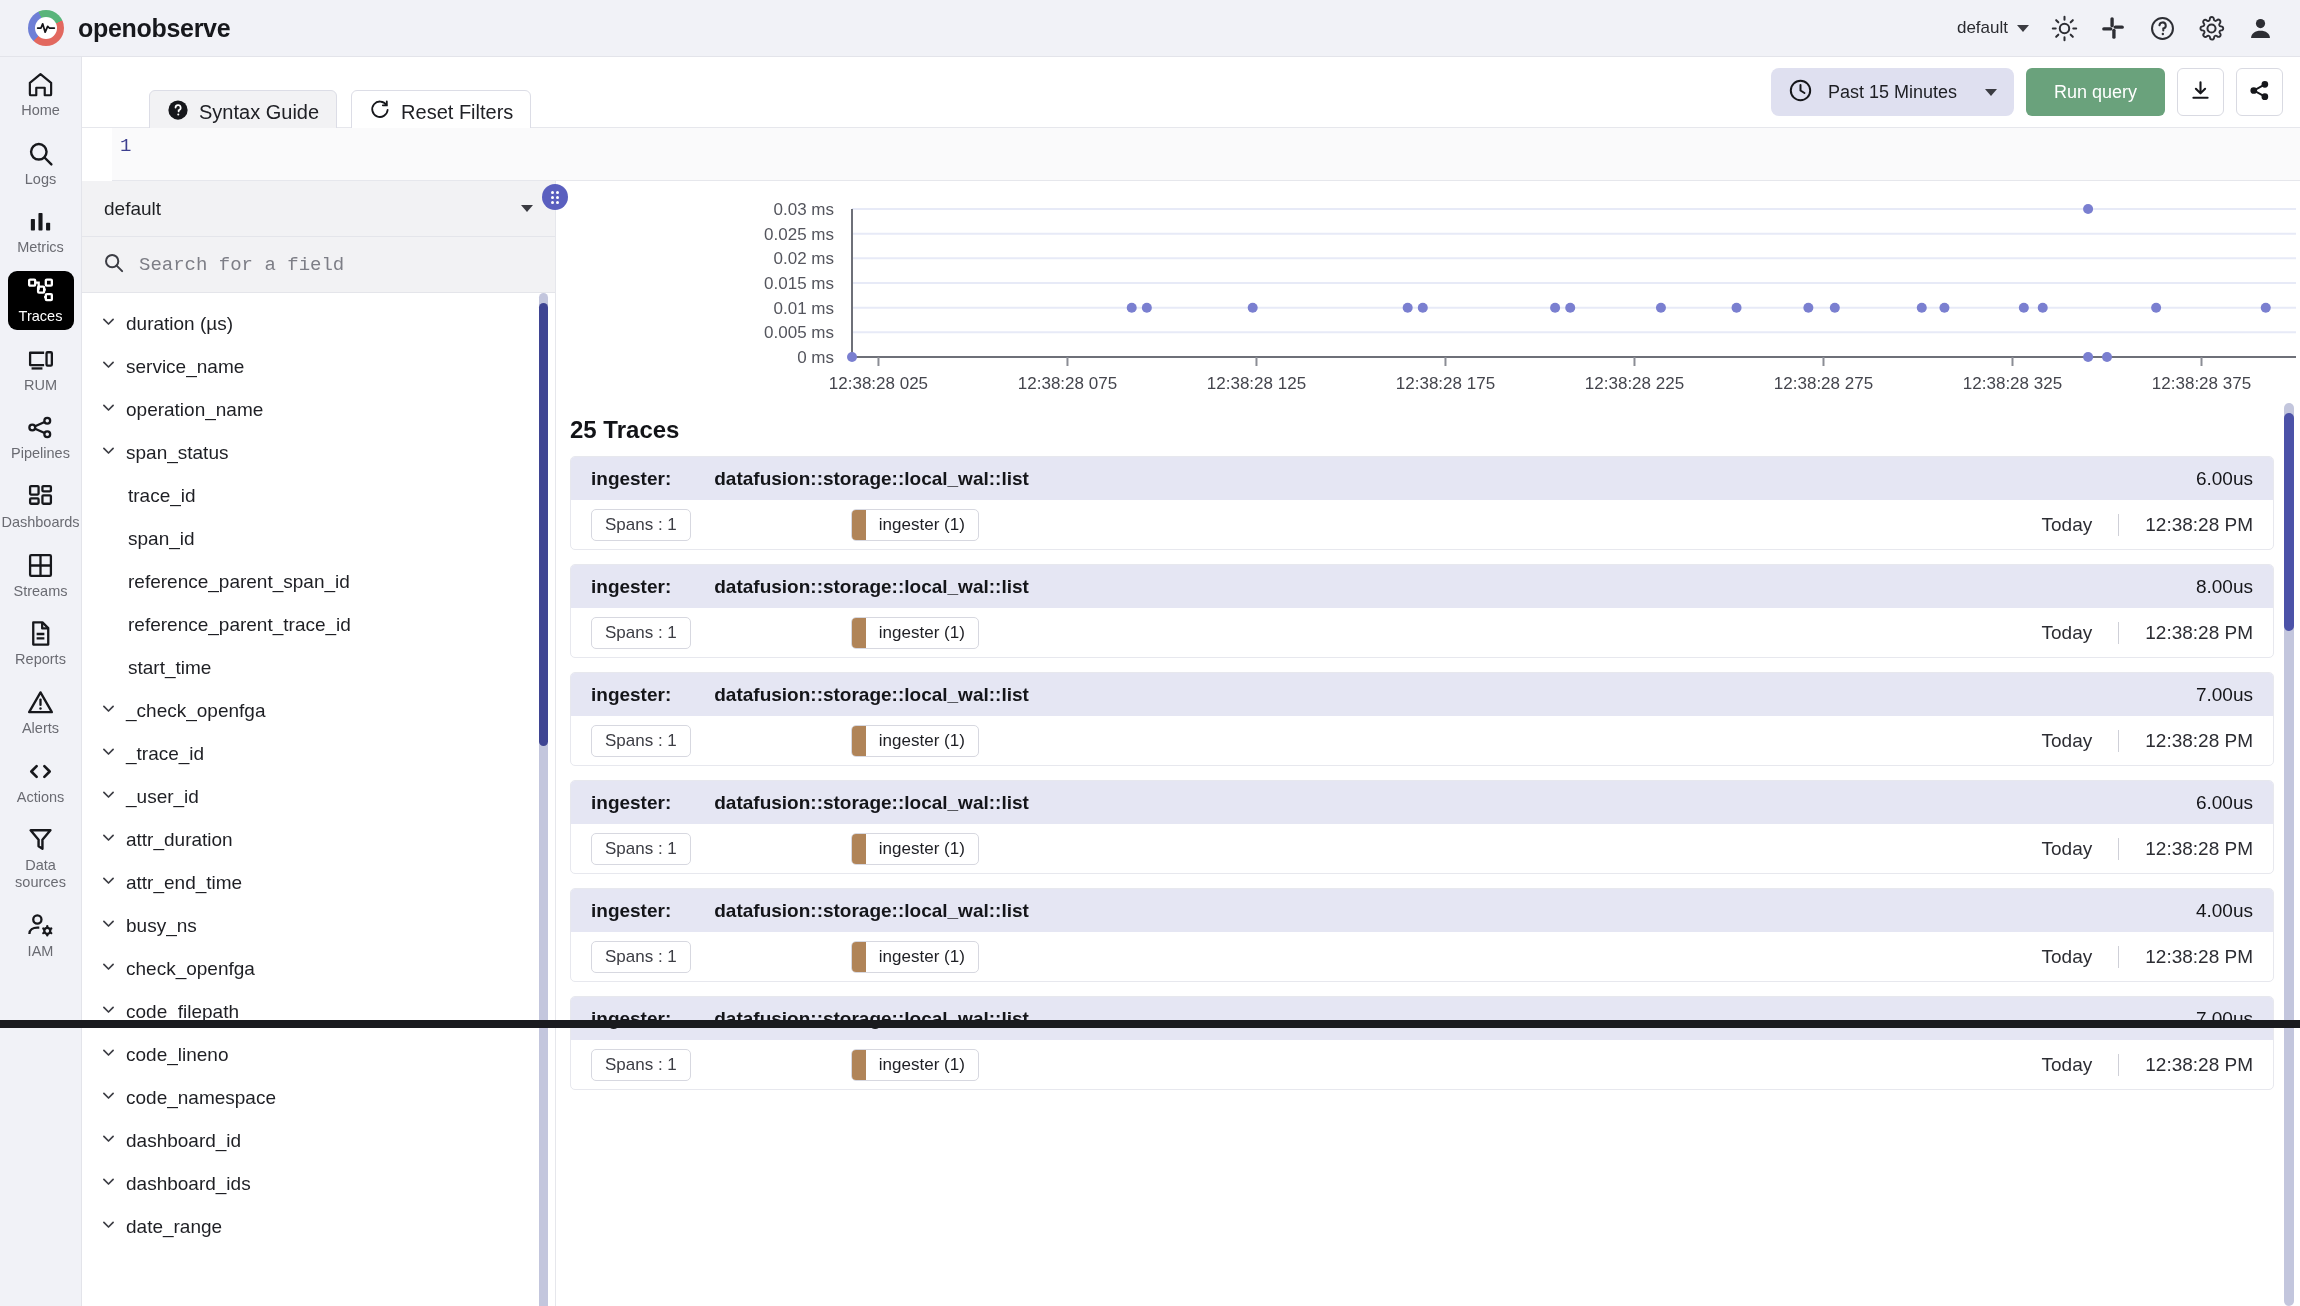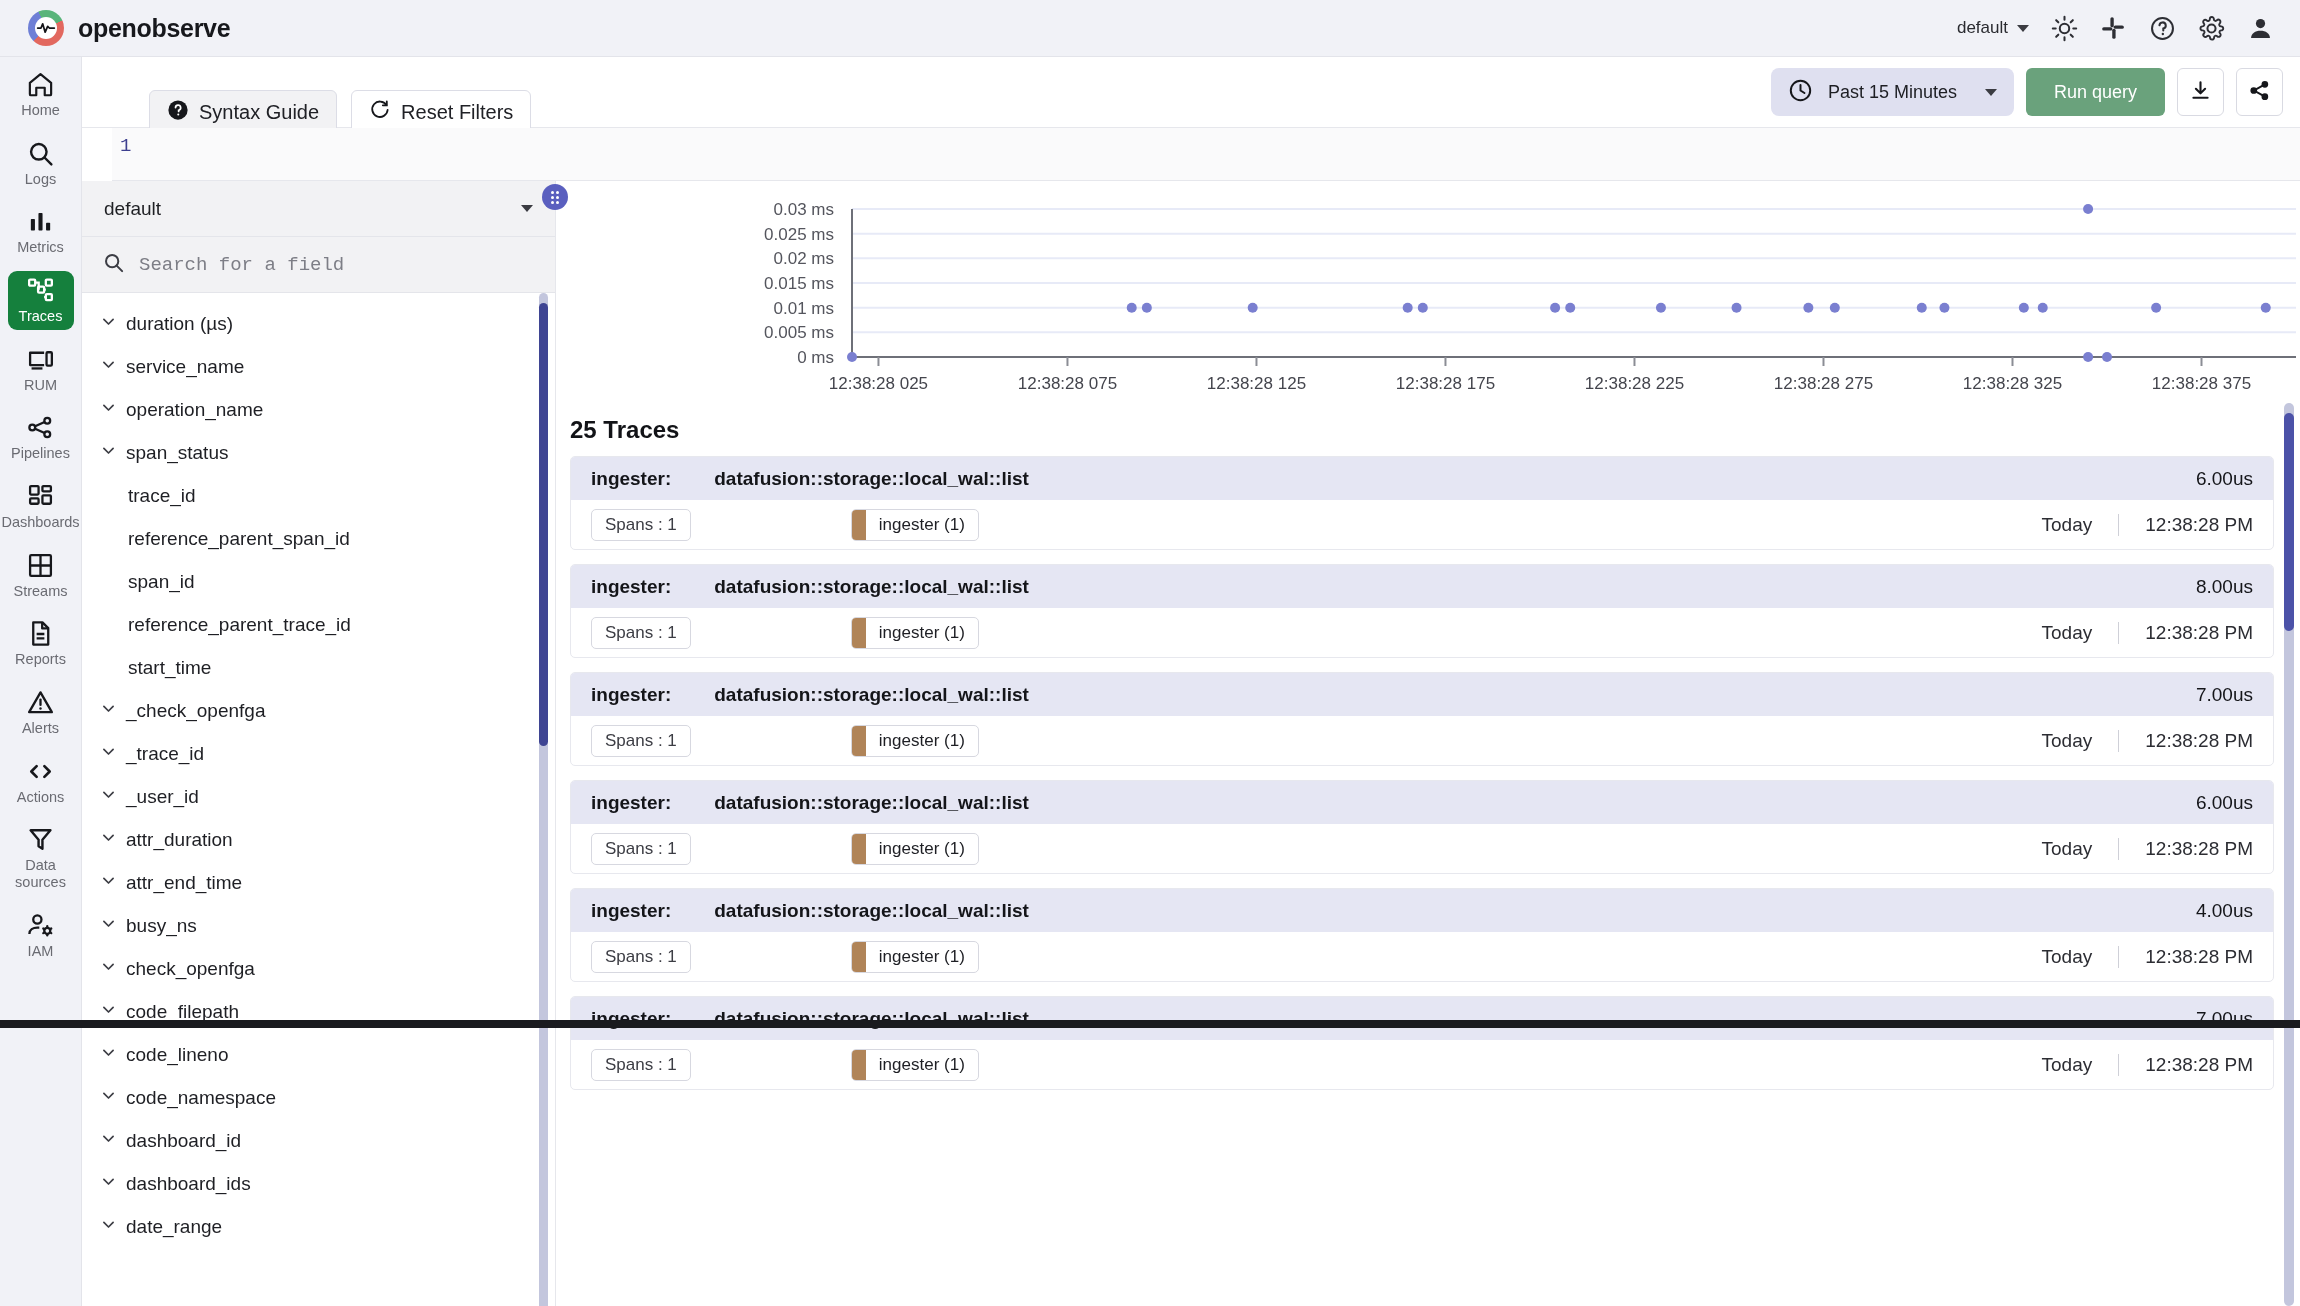--- a/index.html
+++ b/index.html
@@ -59,21 +59,21 @@
     background: #f1f2f7; border-right: 1px solid #e3e4ea;
     padding-top: 8px;
     display: flex; flex-direction: column; align-items: center;
   }
   .rail-item {
     width: 66px; min-height: 58px; margin-bottom: 10px;
     display: flex; flex-direction: column; align-items: center; justify-content: center;
     gap: 3px; border-radius: 9px; cursor: pointer; padding: 5px 0;
   }
   .rail-item .rlabel { font-size: 14.5px; color: #6a6b72; line-height: 1.15; text-align: center; }
-  .rail-item.active { background: #15803d; }
+  .rail-item.active { background: #000000; }
   .rail-item.active .rlabel { color: #ffffff; }
   .rail-icon { width: 29px; height: 29px; display: block; }
 
   
   .qbar {
     position: absolute; left: 82px; top: 57px; width: 2218px; height: 71px;
     background: #ffffff; border-bottom: 1px solid #e6e7ec;
     display: flex; align-items: center; padding: 0 17px;
   }
   .btn-ghost {
@@ -523,24 +523,24 @@
         <div class="field-row">
           <span><svg class="chev" viewBox="0 0 24 24" fill="none" stroke="#3c3d44" stroke-width="2.4" stroke-linecap="round" stroke-linejoin="round">
               <path d="M5.5 9 12 15.5 18.5 9"></path>
             </svg></span>
           <span>span_status</span>
         </div>
         <div class="field-row nochev">
           <span>trace_id</span>
         </div>
         <div class="field-row nochev">
+          <span>span_id</span>
+        </div>
+        <div class="field-row nochev">
           <span>reference_parent_span_id</span>
-        </div>
-        <div class="field-row nochev">
-          <span>span_id</span>
         </div>
         <div class="field-row nochev">
           <span>reference_parent_trace_id</span>
         </div>
         <div class="field-row nochev">
           <span>start_time</span>
         </div>
         <div class="field-row">
           <span><svg class="chev" viewBox="0 0 24 24" fill="none" stroke="#3c3d44" stroke-width="2.4" stroke-linecap="round" stroke-linejoin="round">
               <path d="M5.5 9 12 15.5 18.5 9"></path>

